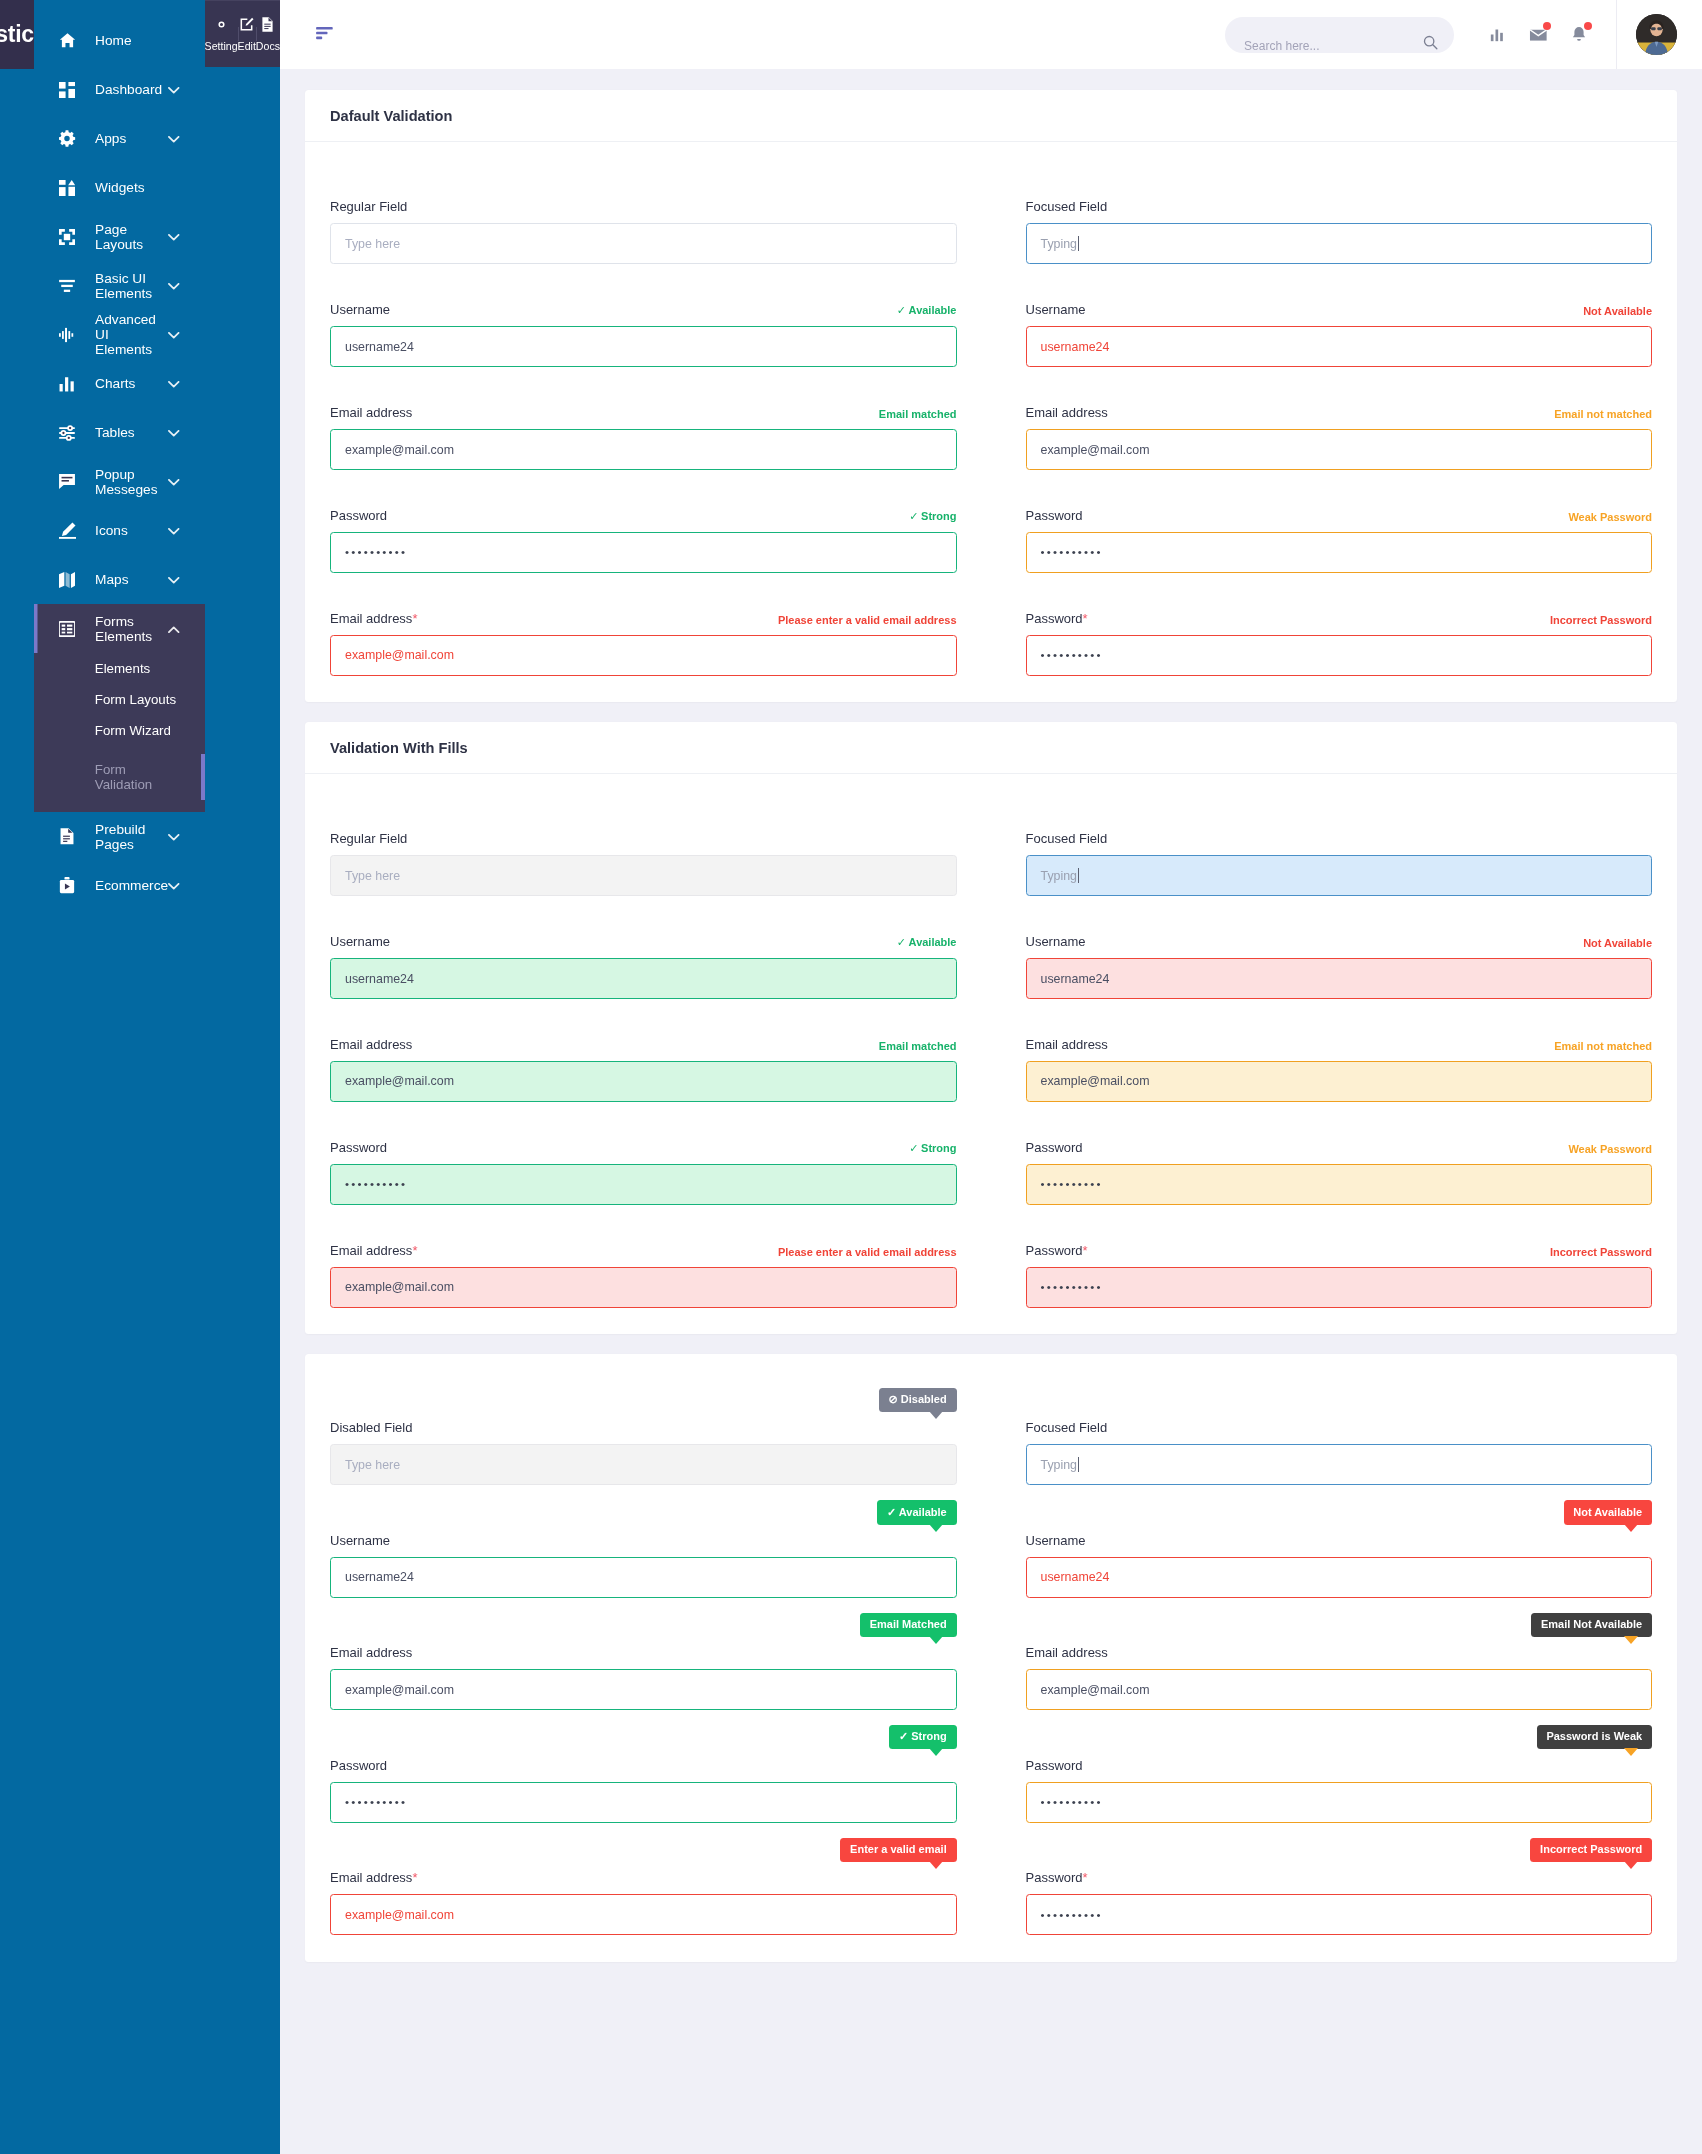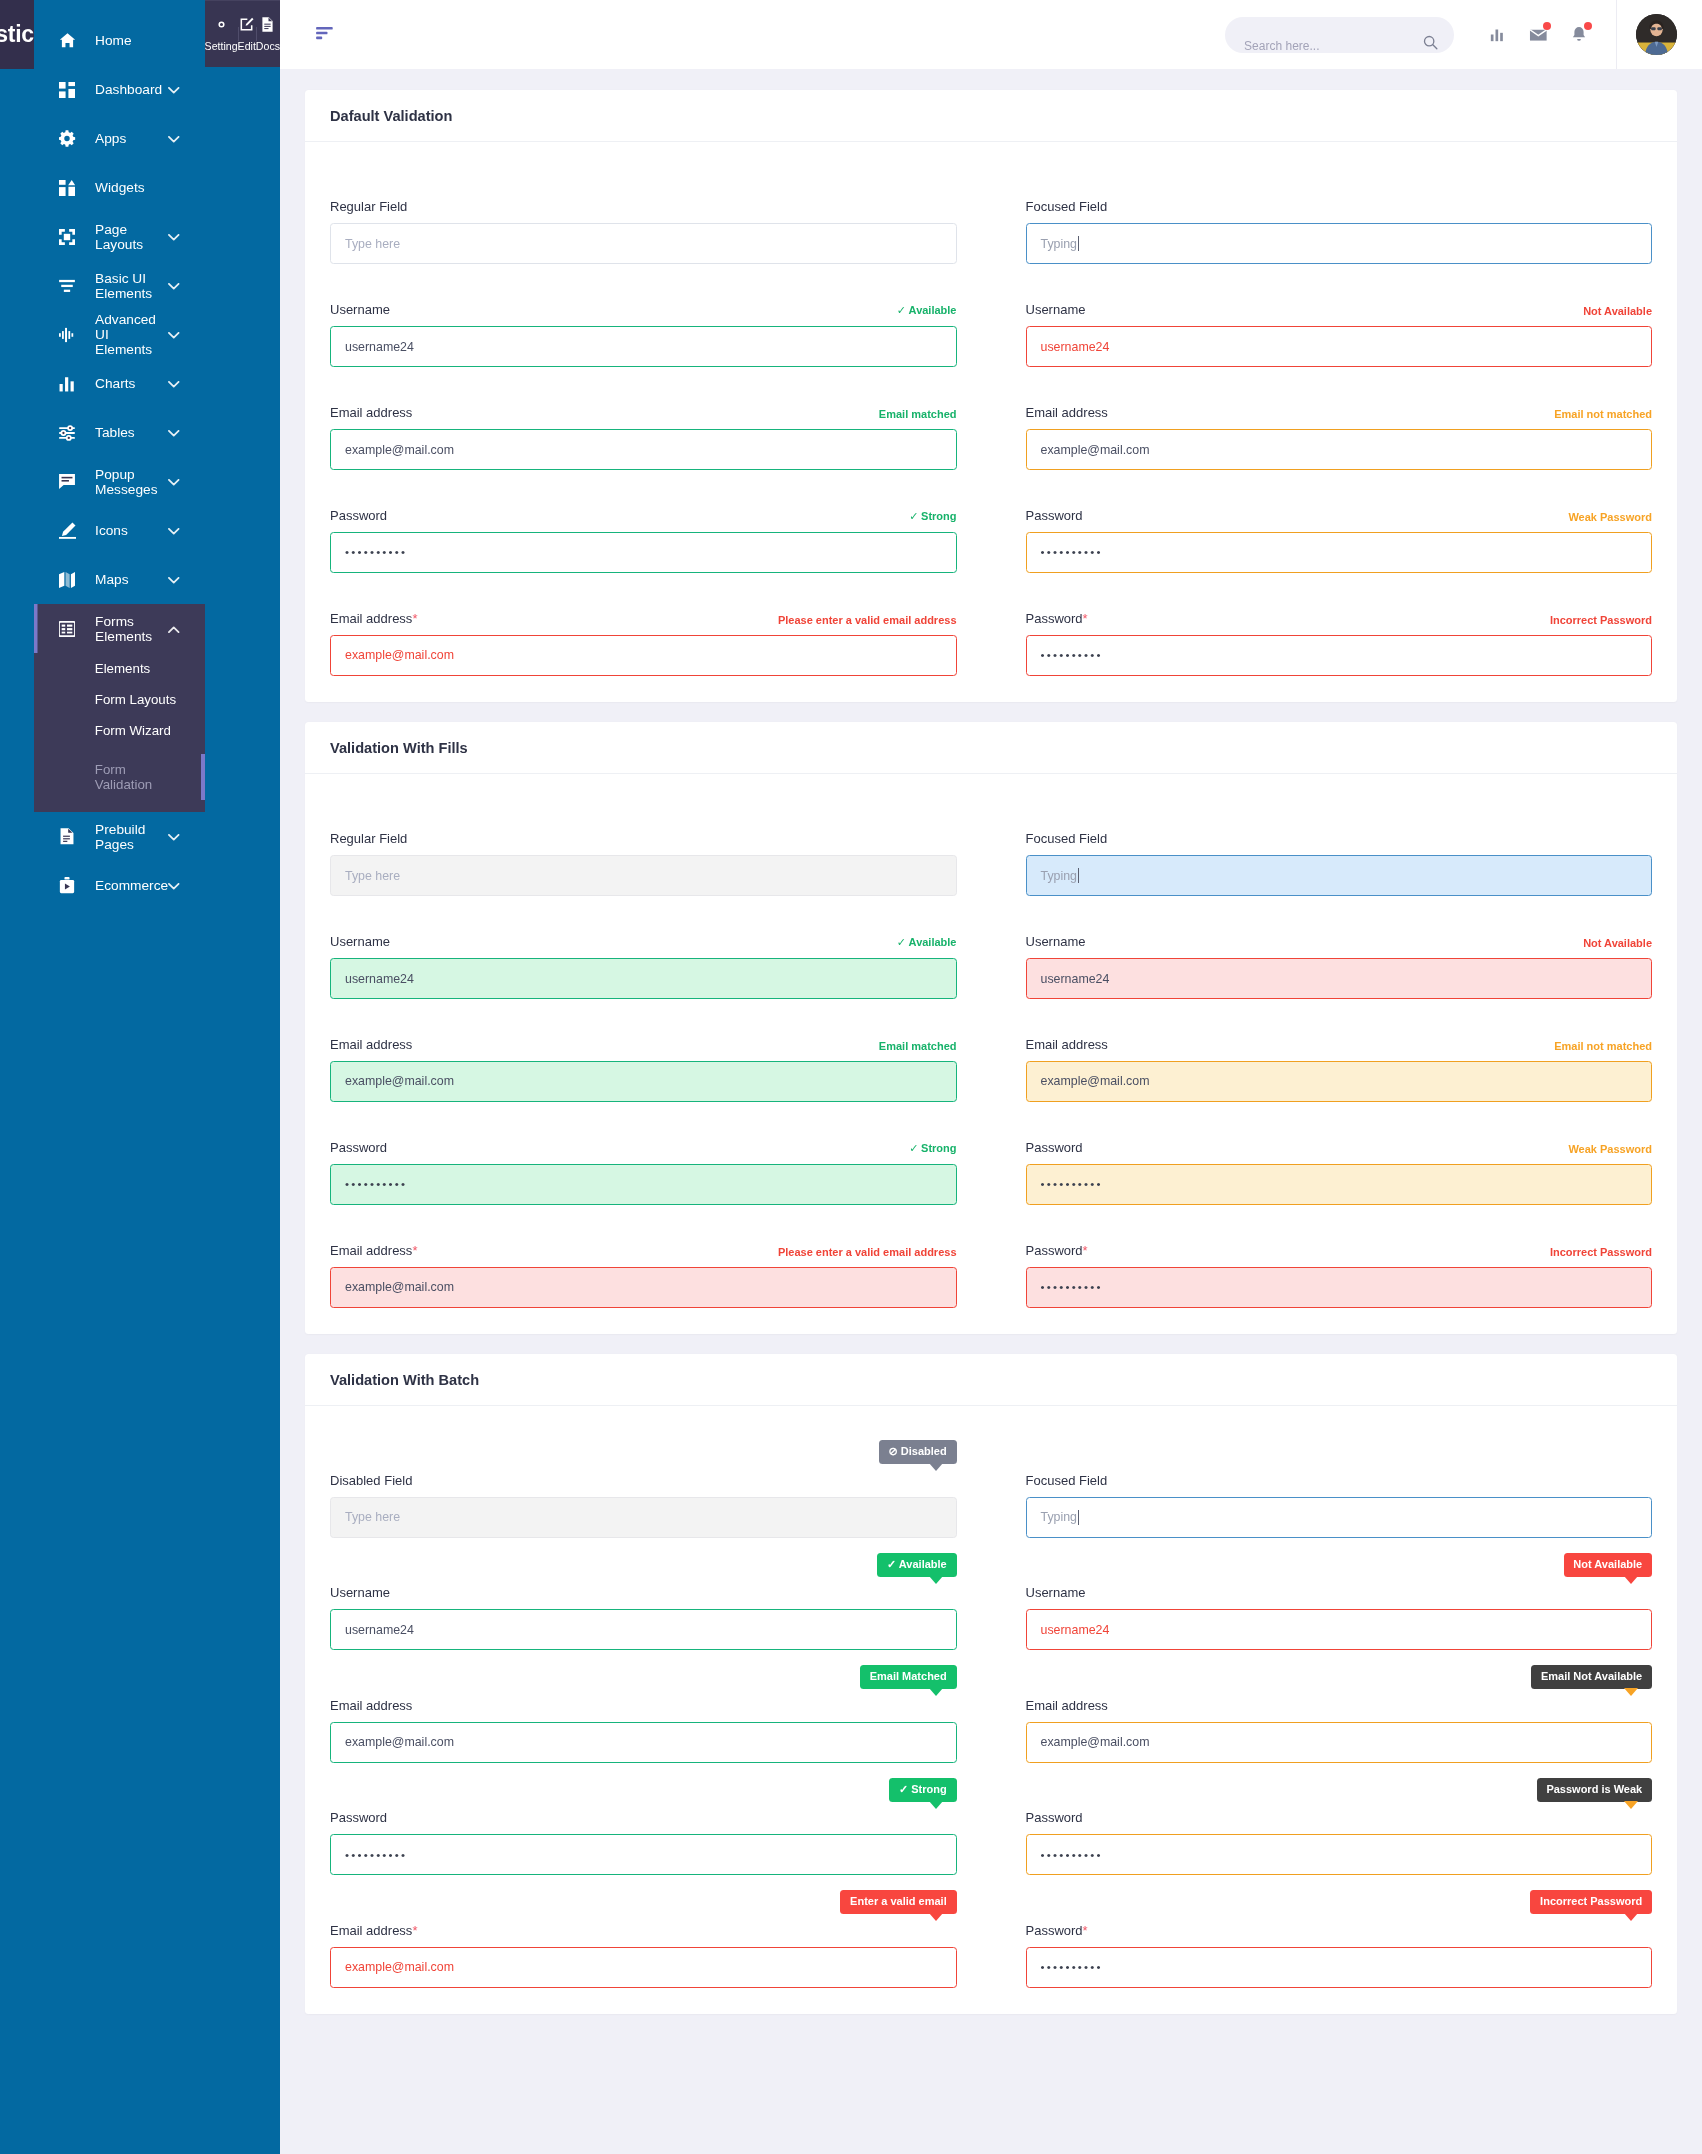--- a/index.html
+++ b/index.html
@@ -705,23 +705,20 @@
                 </div>
                 <div class="finput f-red" style="display:flex;align-items:center;">
                   <span class="dots">••••••••••</span>
                 </div>
               </div>
             </div>
           </div>
         </div>
       </section>
       <section class="card">
-        <div class="card-head">
-          <div class="card-title">Validation With Batch</div>
-        </div>
         <div class="card-body">
           <div class="row2">
             <div class="col">
               <div class="fgroup batch-group"><div class="badge bg-grey"><span class="btxt">⊘ Disabled</span></div><div class="flabel-row">
                   <span class="flabel">Disabled Field</span>
                 </div><input class="finput f-grey" placeholder="Type here" style=""></div>
               <div class="fgroup batch-group"><div class="badge bg-green"><span class="btxt">✓ Available</span></div><div class="flabel-row">
                   <span class="flabel">Username</span>
                 </div><input class="finput b-green" value="username24" style=""></div>
               <div class="fgroup batch-group"><div class="badge bg-green"><span class="btxt">Email Matched</span></div><div class="flabel-row">

